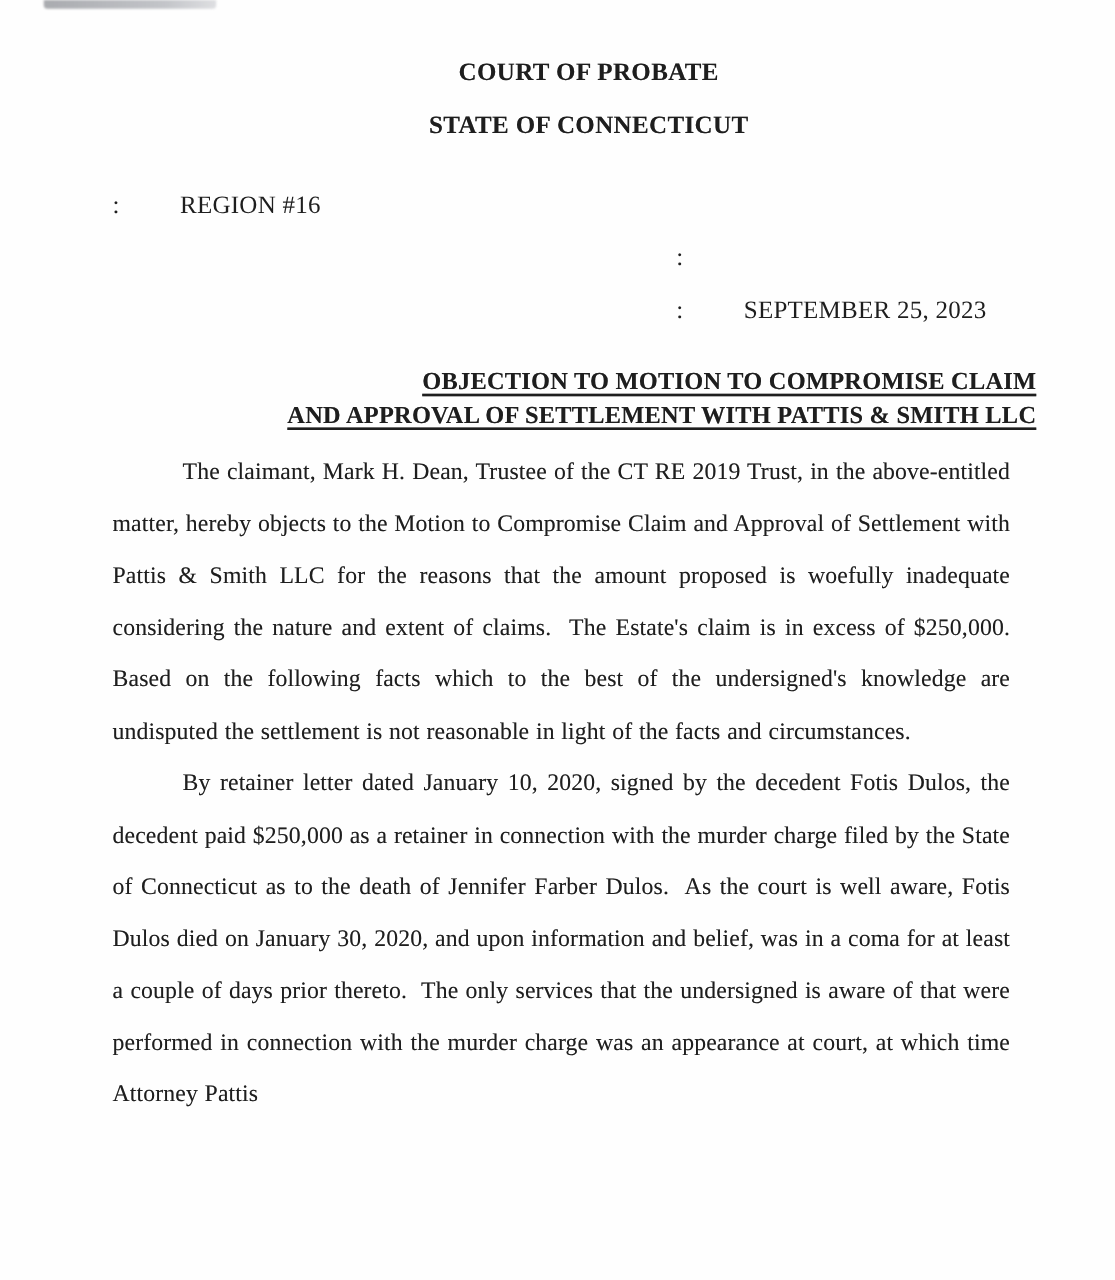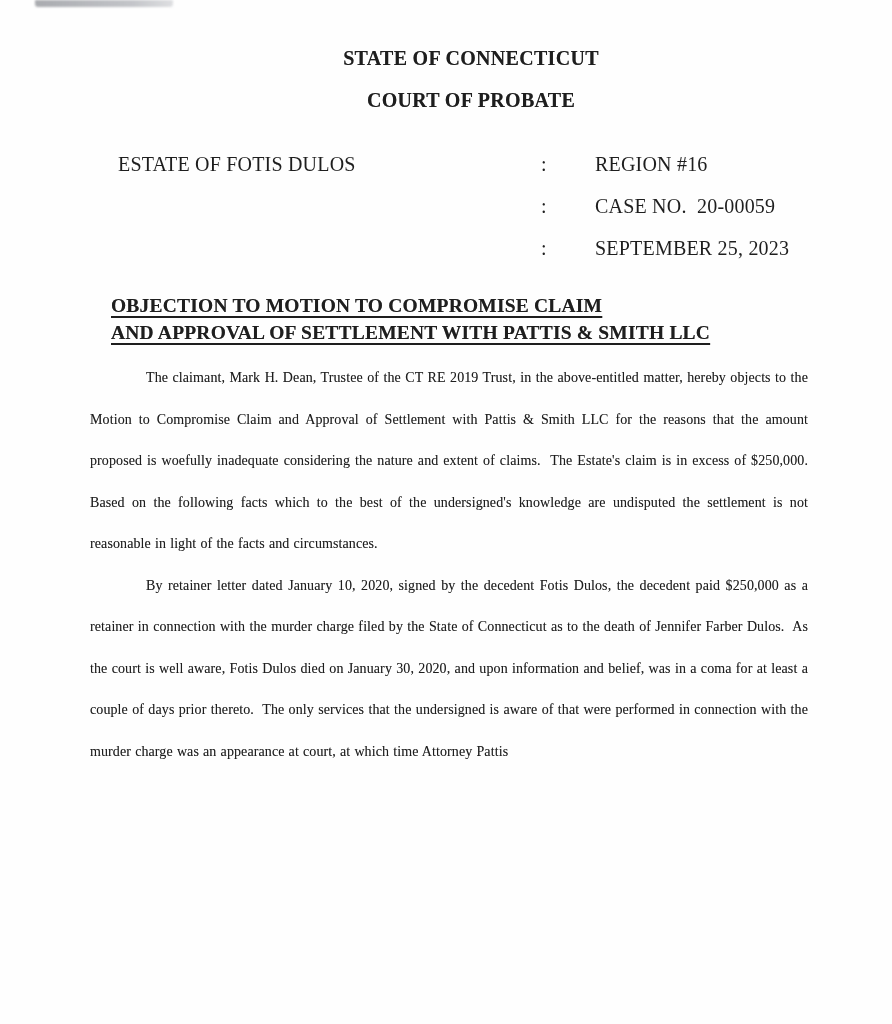--- a/index.html
+++ b/index.html
@@ -62,72 +62,70 @@
   .cell-colon {
     width: 54px;
   }
   .cell-value {
     flex: 1;
     white-space: pre;
     letter-spacing: 0.2px;
   }
   .doc-title {
     margin-top: 13px;
-    text-align: left;
+    text-align: right;
     transform: translateX(21px);
     font-weight: bold;
     font-size: 19.5px;
     line-height: 27px;
     letter-spacing: 0.2px;
     text-shadow: 0 0 0.5px rgba(0,0,0,0.45);
   }
   .doc-title .u {
     text-decoration: underline;
     text-decoration-thickness: 2px;
     text-underline-offset: 4px;
   }
   .body-text {
     margin-top: 11px;
   }
   .body-text p {
     margin: 0;
-    font-size: 14px;
+    font-size: 19px;
     line-height: 41.5px;
     text-align: justify;
     text-indent: 56px;
     white-space: pre-wrap;
     letter-spacing: 0.1px;
     word-spacing: 0.5px;
     text-shadow: 0 0 0.4px rgba(0,0,0,0.35);
   }
 </style>
 </head>
 <body>
 
 <div class="page">
 
   <div class="scan-bar"></div>
 
   <div class="content">
 
     <div class="court-header">
+      <div>COURT OF PROBATE</div>
       <div>STATE OF CONNECTICUT</div>
-      <div>COURT OF PROBATE</div>
     </div>
 
     <div class="caption">
       <div class="caption-row">
-        <div class="cell-party">ESTATE OF FOTIS DULOS</div>
         <div class="cell-colon">:</div>
         <div class="cell-value">REGION #16</div>
       </div>
       <div class="caption-row">
         <div class="cell-party"></div>
         <div class="cell-colon">:</div>
-        <div class="cell-value">CASE NO.  20-00059</div>
       </div>
       <div class="caption-row">
         <div class="cell-party"></div>
         <div class="cell-colon">:</div>
         <div class="cell-value">SEPTEMBER 25, 2023</div>
       </div>
     </div>
 
     <div class="doc-title">
       <div><span class="u">OBJECTION TO MOTION TO COMPROMISE CLAIM</span></div>

